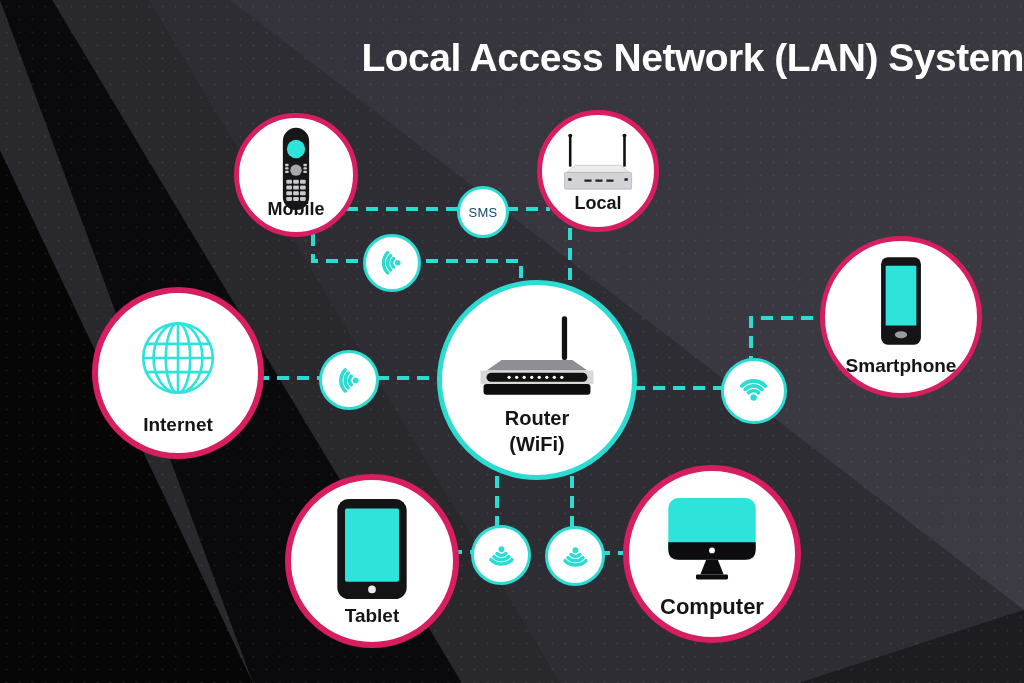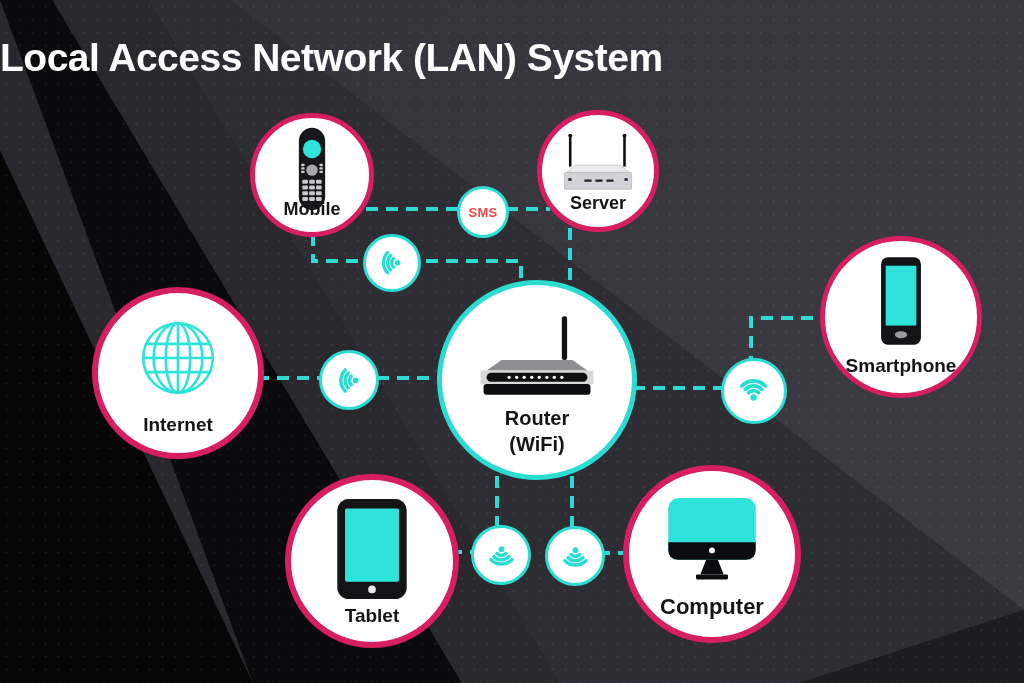--- a/index.html
+++ b/index.html
@@ -9,33 +9,33 @@
   
   .bg{position:absolute;inset:0;}
   .bg-dots{position:absolute;inset:0;background-image:radial-gradient(rgba(255,255,255,0.055) 1.1px,transparent 1.2px);background-size:13px 13px;z-index:0;}
   .bg-light{position:absolute;inset:0;background:linear-gradient(135deg,#33323a 0%,#3d3c44 100%);clip-path:polygon(22.5% 0,100% 0,100% 89.3%);z-index:0;}
   .bg-gray{position:absolute;inset:0;background:#29282d;clip-path:polygon(0 0,14.5% 0,54.7% 100%,0 100%);z-index:0;}
   .bg-stripe{position:absolute;inset:0;background:#0a0a0c;clip-path:polygon(0 0,5.1% 0,45.1% 100%,24.7% 100%);z-index:0;}
   .bg-corner{position:absolute;inset:0;background:#060607;clip-path:polygon(0 22%,24.7% 100%,0 100%);z-index:0;}
   .bg-corner-br{position:absolute;inset:0;background:#1d1c21;clip-path:polygon(78% 100%,100% 89.3%,100% 100%);z-index:0;}
 
   
-  .title{position:absolute;top:36px;left:0;width:100%;text-align:left;color:#ffffff;
+  .title{position:absolute;top:36px;left:0;width:100%;text-align:right;color:#ffffff;
          font-size:39px;font-weight:800;letter-spacing:-0.5px;z-index:4;}
 
   
   #wires{position:absolute;inset:0;z-index:1;}
   #wires path{fill:none;stroke:#2cdcd2;stroke-width:4;stroke-dasharray:12 8;}
 
   
   .node{position:absolute;background:#ffffff;border-radius:50%;border-style:solid;border-color:#d61e60;z-index:2;}
   .node .icon{position:absolute;left:50%;transform:translateX(-50%);}
   .nlabel{position:absolute;left:0;width:100%;text-align:center;font-weight:800;color:#151518;z-index:3;}
 
-  .n-mobile{left:250px;top:113px;width:114px;height:114px;border-width:5px;}
+  .n-mobile{left:234px;top:113px;width:114px;height:114px;border-width:5px;}
   .n-mobile .icon{top:8px;width:40px;height:86px;}
   .n-mobile .nlabel{bottom:12px;font-size:18px;}
 
   .n-server{left:537px;top:110px;width:112px;height:112px;border-width:5px;}
   .n-server .icon{top:16px;width:84px;height:66px;}
   .n-server .nlabel{bottom:13px;font-size:18px;}
 
   .n-internet{left:92px;top:287px;width:160px;height:160px;border-width:6px;}
   .n-internet .icon{top:18px;width:94px;height:94px;}
   .n-internet .nlabel{bottom:17px;font-size:19px;}
@@ -53,21 +53,21 @@
   .n-tablet .nlabel{bottom:15px;font-size:19px;margin-top:48px;}
 
   .n-computer{left:623px;top:465px;width:166px;height:166px;border-width:6px;}
   .n-computer .icon{top:22px;width:102px;height:90px;}
   .n-computer .nlabel{bottom:17px;font-size:22px;}
 
   
   .badge{position:absolute;background:#ffffff;border:3.5px solid #2cdcd2;border-radius:50%;
          display:flex;align-items:center;justify-content:center;z-index:3;}
   .b-sms{left:457px;top:186px;width:46px;height:46px;}
-  .b-sms span{color:#ef4444;font-weight:700;font-size:13px;letter-spacing:0.3px;}
+  .b-sms span{color:#0c4a6e;font-weight:400;font-size:13px;letter-spacing:0.3px;}
   .b-w1{left:363px;top:234px;width:52px;height:52px;}
   .b-w2{left:319px;top:350px;width:54px;height:54px;}
   .b-w3{left:721px;top:358px;width:60px;height:60px;}
   .b-w4{left:471px;top:525px;width:54px;height:54px;}
   .b-w5{left:545px;top:526px;width:54px;height:54px;}
   .badge svg{width:72%;height:72%;}
 </style>
 </head>
 <body>
 
@@ -143,21 +143,21 @@
       <rect x="104" y="6" width="4" height="48" fill="#111"></rect>
         <circle cx="106" cy="6" r="3" fill="#111"></circle>
       <polygon points="30,52 100,52 113,63 17,63" fill="#ececee" stroke="#b9b9bd" stroke-width="1"></polygon>
       <rect x="13" y="63" width="104" height="26" rx="2" fill="#d3d3d7" stroke="#aeaeb2" stroke-width="1"></rect>
       <rect x="19" y="72" width="5" height="4" fill="#222"></rect>
       <rect x="44" y="74" width="11" height="3.5" fill="#222"></rect>
       <rect x="61" y="74" width="11" height="3.5" fill="#222"></rect>
       <rect x="78" y="74" width="11" height="3.5" fill="#222"></rect>
       <rect x="106" y="72" width="5" height="4" fill="#222"></rect>
     </svg>
-    <div class="nlabel">Server</div>
+    <div class="nlabel">Local</div>
   </div>
 
   <div class="node n-internet">
     <svg class="icon" viewBox="0 0 100 100">
       <g fill="none" stroke="#2ee4da" stroke-width="2.8">
         <circle cx="50" cy="50" r="37"></circle>
         <line x1="50" y1="13" x2="50" y2="87"></line>
         <ellipse cx="50" cy="50" rx="13" ry="37"></ellipse>
         <ellipse cx="50" cy="50" rx="26" ry="37"></ellipse>
         <line x1="13" y1="50" x2="87" y2="50"></line>

